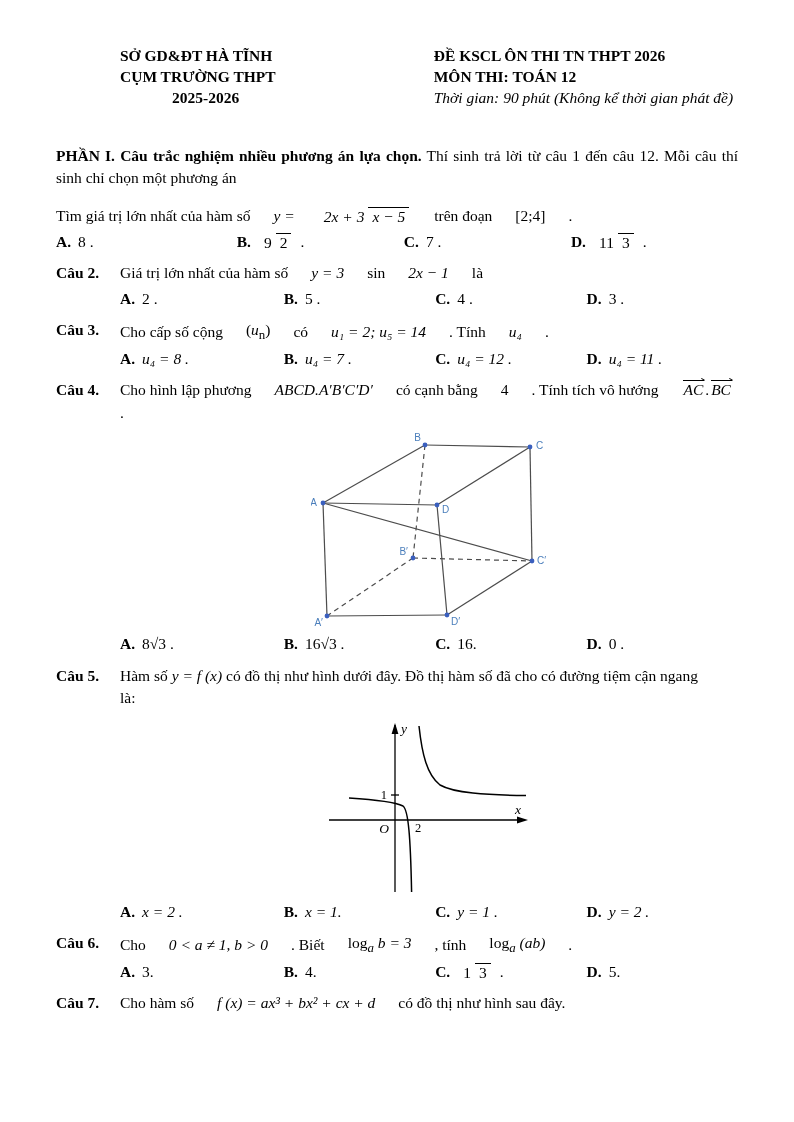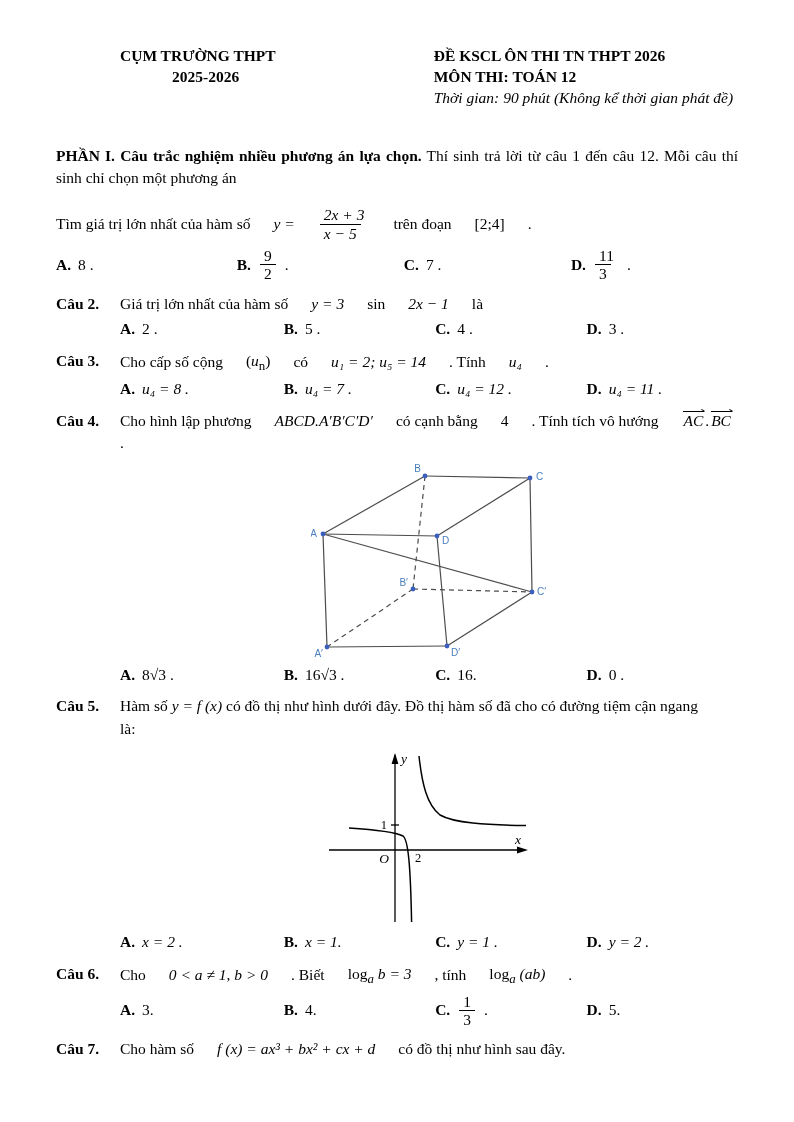--- a/index.html
+++ b/index.html
@@ -24,21 +24,21 @@
   .q{display:flex;margin-top:9px}
   .q-label{flex:0 0 64px;font-weight:700;white-space:nowrap}
   .q-body{flex:1;min-width:0}
   .qline{display:flex;align-items:center;flex-wrap:wrap;column-gap:23px}
   .opts{display:grid;grid-template-columns:26.5% 24.5% 24.5% 24.5%;margin-top:3px}
   .opt{display:flex;align-items:center;column-gap:7px}
   .opt-letter{font-weight:700}
   .mi{font-style:italic}
 
   
-  .frac{display:inline-flex;flex-direction:column;align-items:flex-start;line-height:1.12;margin:1px 2px;text-align:center}
+  .frac{display:inline-flex;align-items:flex-end;line-height:1.12;margin:1px 2px;text-align:center}
   .frac .fn{padding:0 4px}
   .frac .fd{padding:0 4px;border-top:1.2px solid #000}
   .it{font-style:italic}
 
   
   .vec{font-style:italic;position:relative;margin:0 1px;padding:0 1px}
   .vec::after{content:"";position:absolute;left:1px;right:0;top:-1px;border-top:1.1px solid #000}
   .vec::before{content:"";position:absolute;right:-1px;top:-1px;width:4px;border-top:1.1px solid #000;
                transform:rotate(32deg);transform-origin:right top}
 
@@ -55,20 +55,21 @@
   .g-lbl{font-family:"Liberation Serif","DejaVu Serif",serif;font-size:13.5px;font-style:italic;fill:#000}
   .g-num{font-family:"Liberation Serif","DejaVu Serif",serif;font-size:12.5px;fill:#000}
 </style>
 </head>
 <body>
 
 <div class="page">
 
   <div class="header">
     <div class="h-left">
+      <div>SỞ GD&amp;ĐT HÀ TĨNH</div>
       <div>CỤM TRƯỜNG THPT</div>
       <div class="year">2025-2026</div>
     </div>
     <div class="h-right">
       <div>ĐỀ KSCL ÔN THI TN THPT 2026</div>
       <div>MÔN THI: TOÁN 12</div>
       <div class="duration">Thời gian: 90 phút (Không kể thời gian phát đề)</div>
     </div>
   </div>
 

